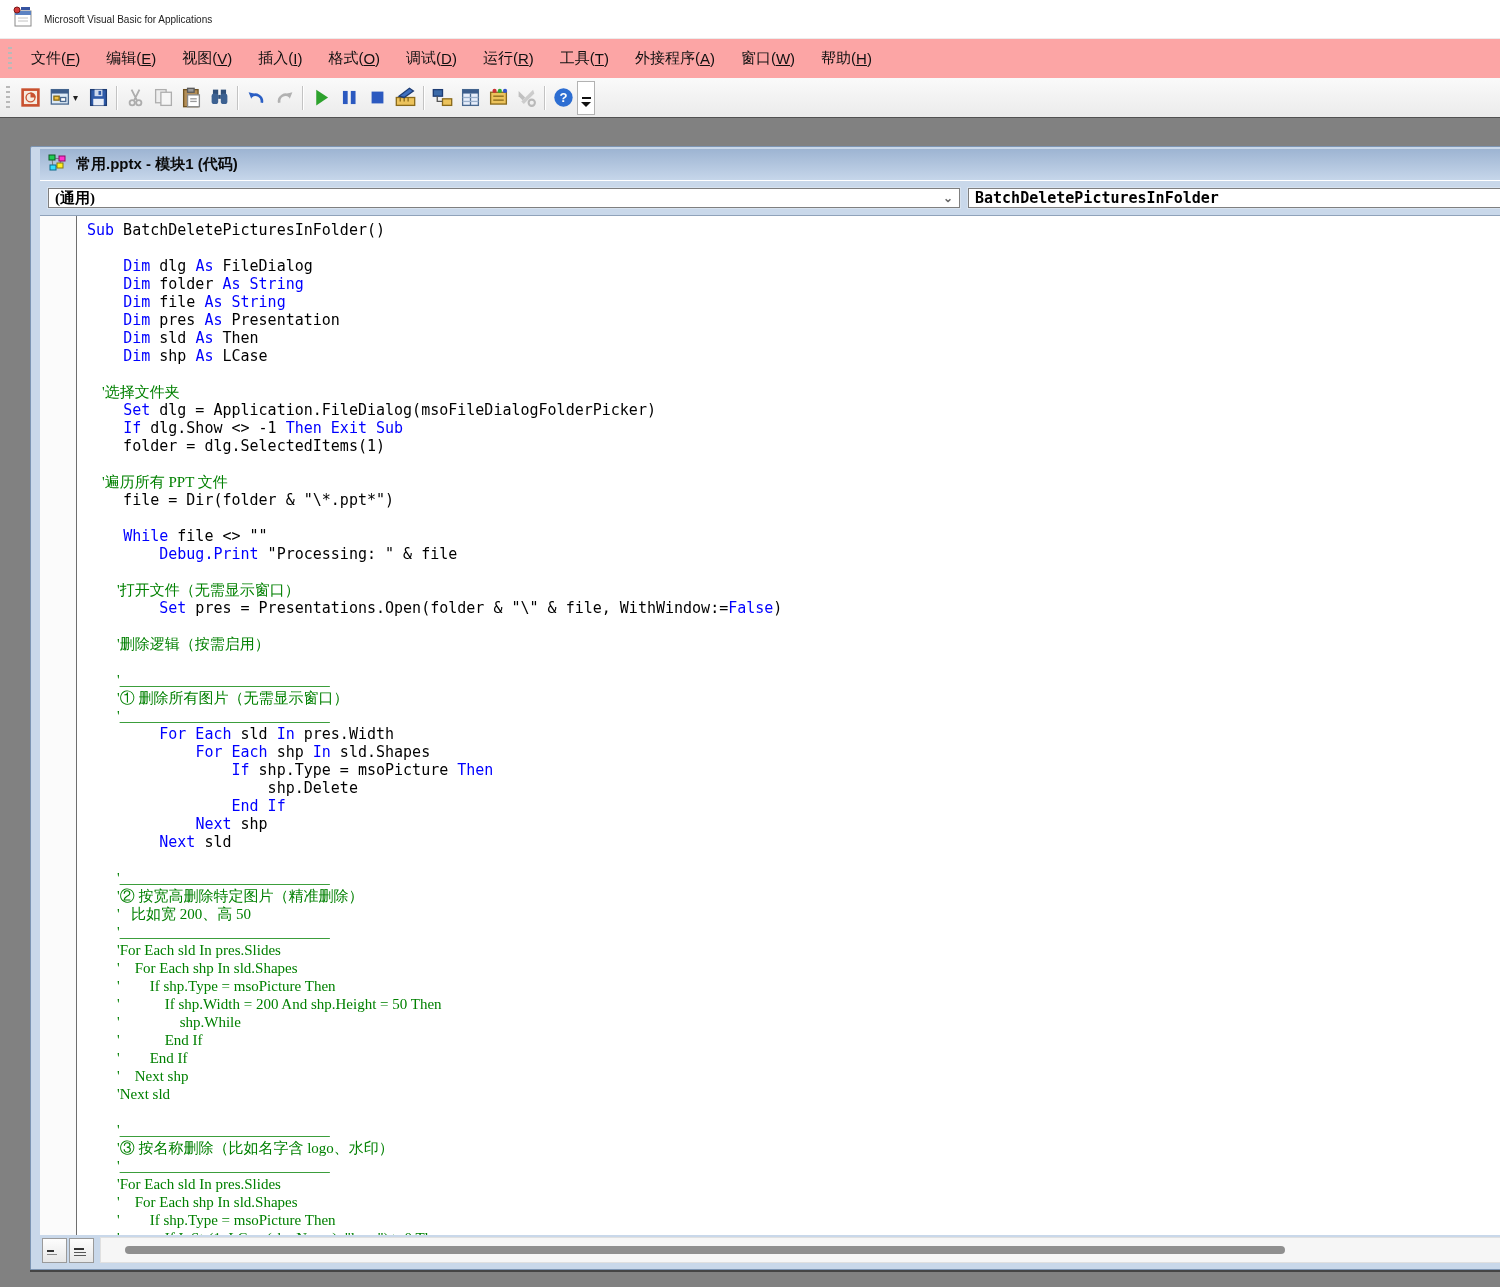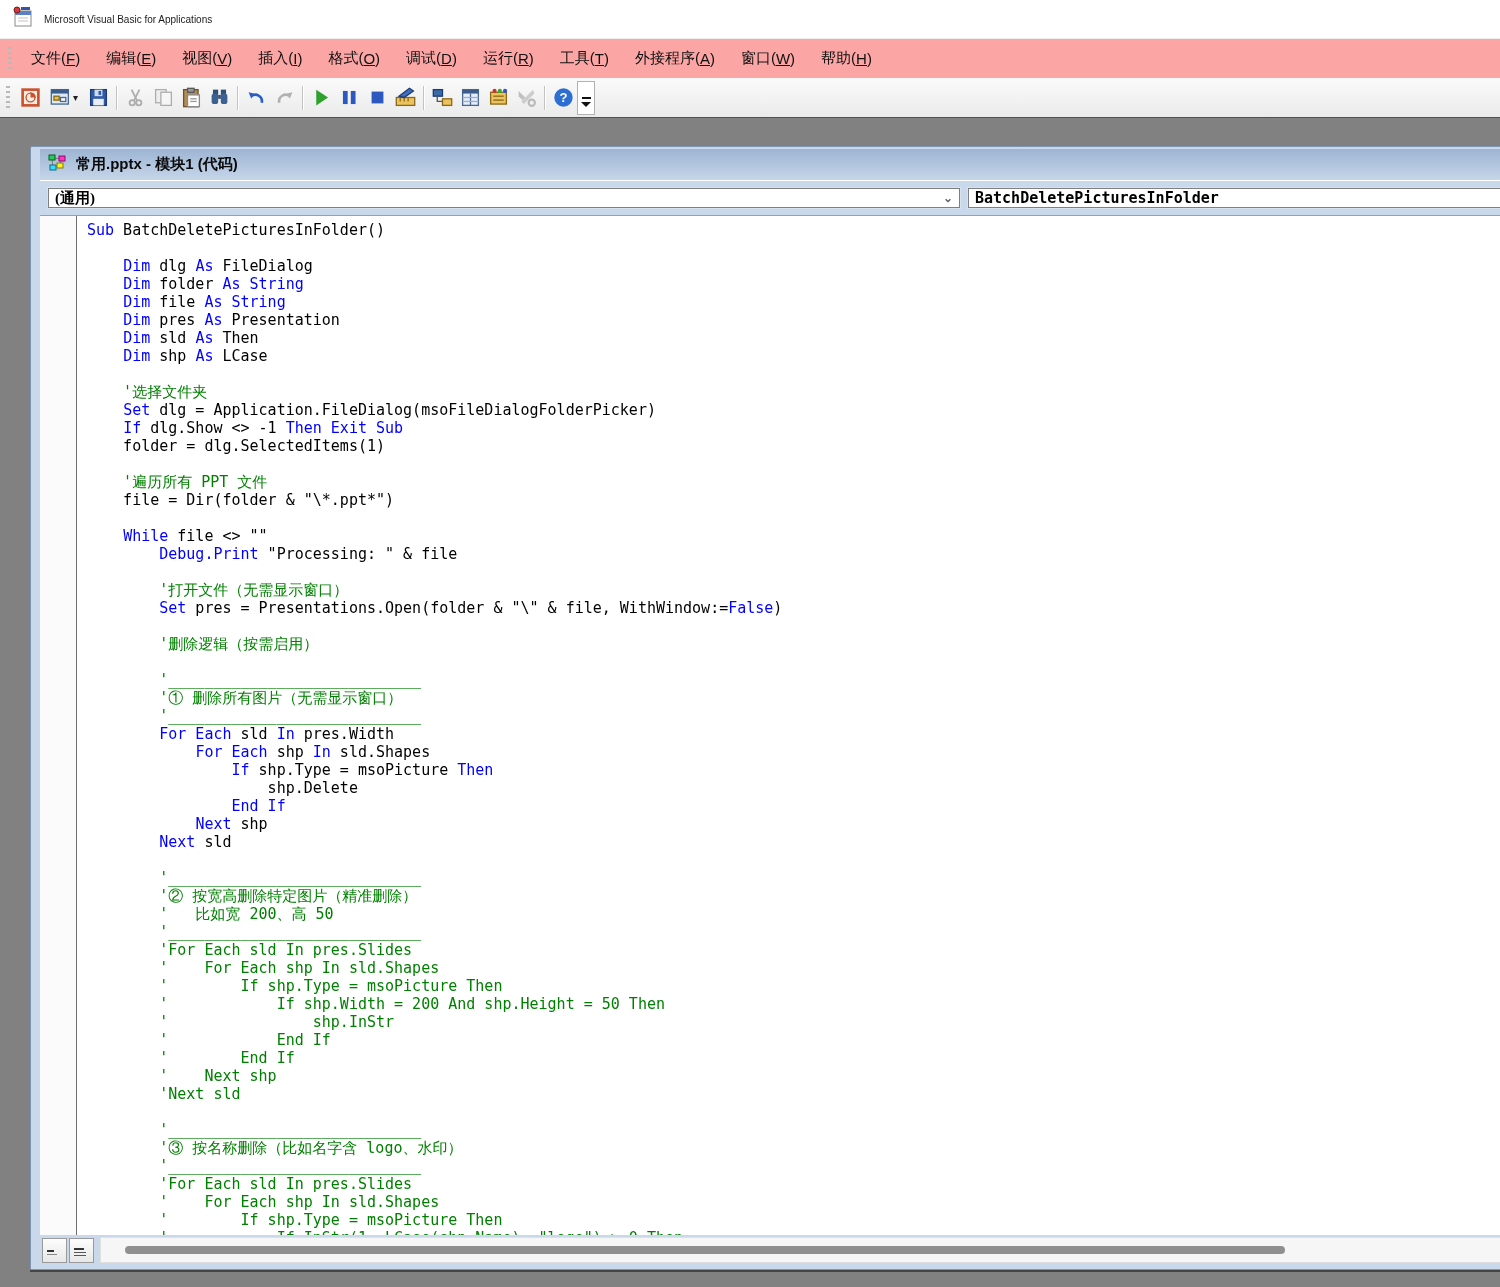--- a/index.html
+++ b/index.html
@@ -55,21 +55,21 @@
     display:flex;align-items:center;padding:0 6px;overflow:hidden;}
   .combo.object{width:912px;font:bold 15px "Liberation Serif",serif;color:#000;justify-content:space-between;}
   .combo.procedure{flex:1;font:bold 15px "DejaVu Sans Mono","Liberation Mono",monospace;color:#000;}
   .combo-arrow{font-size:12px;color:#666;}
   .code-shell{flex:1;display:flex;min-height:0;border-top:1px solid #8fa2ba;}
   .margin-bar{width:37px;background:#fbfbfb;border-right:1px solid #6e6e6e;flex:0 0 auto;}
   .editor{flex:1;background:#ffffff;overflow:hidden;padding:5px 0 0 10px;cursor:text;}
   .code-line{height:18px;white-space:pre;
     font-family:"DejaVu Sans Mono","Liberation Mono",monospace;font-size:15px;line-height:18px;color:var(--tx);}
   .code-line .k{color:var(--kw);}
-  .code-line .c{color:var(--cm);}
+  .code-line .c{color:var(--cm);font-family:Liberation Serif, serif;}
   .code-line .p{color:var(--tx);}
   
   .bottom-row{height:30px;display:flex;align-items:center;gap:2px;padding:2px 0 2px 2px;}
   .view-btn{width:25px;height:25px;background:linear-gradient(#fdfdfd,#e7e7e7);
     border:1px solid #9a9a9a;display:flex;align-items:flex-end;justify-content:flex-start;
     padding:4px;flex:0 0 auto;}
   .view-btn .glyph{display:block;}
   .hscroll{flex:1;height:26px;background:#f6f6f6;border:1px solid #e0e0e0;position:relative;margin-left:4px;}
   .hscroll-thumb{position:absolute;left:24px;top:8px;width:1160px;height:8px;background:#8f8f8f;border-radius:4px;}
 </style>
@@ -356,21 +356,21 @@
           <div class="code-line"><span class="p">        </span><span class="k">Next</span><span class="p"> sld</span></div>
           <div class="code-line">&nbsp;</div>
           <div class="code-line"><span class="c">        '____________________________</span></div>
           <div class="code-line"><span class="c">        '② 按宽高删除特定图片（精准删除）</span></div>
           <div class="code-line"><span class="c">        '   比如宽 200、高 50</span></div>
           <div class="code-line"><span class="c">        '____________________________</span></div>
           <div class="code-line"><span class="c">        'For Each sld In pres.Slides</span></div>
           <div class="code-line"><span class="c">        '    For Each shp In sld.Shapes</span></div>
           <div class="code-line"><span class="c">        '        If shp.Type = msoPicture Then</span></div>
           <div class="code-line"><span class="c">        '            If shp.Width = 200 And shp.Height = 50 Then</span></div>
-          <div class="code-line"><span class="c">        '                shp.InStr</span></div>
+          <div class="code-line"><span class="c">        '                shp.While</span></div>
           <div class="code-line"><span class="c">        '            End If</span></div>
           <div class="code-line"><span class="c">        '        End If</span></div>
           <div class="code-line"><span class="c">        '    Next shp</span></div>
           <div class="code-line"><span class="c">        'Next sld</span></div>
           <div class="code-line">&nbsp;</div>
           <div class="code-line"><span class="c">        '____________________________</span></div>
           <div class="code-line"><span class="c">        '③ 按名称删除（比如名字含 logo、水印）</span></div>
           <div class="code-line"><span class="c">        '____________________________</span></div>
           <div class="code-line"><span class="c">        'For Each sld In pres.Slides</span></div>
           <div class="code-line"><span class="c">        '    For Each shp In sld.Shapes</span></div>

